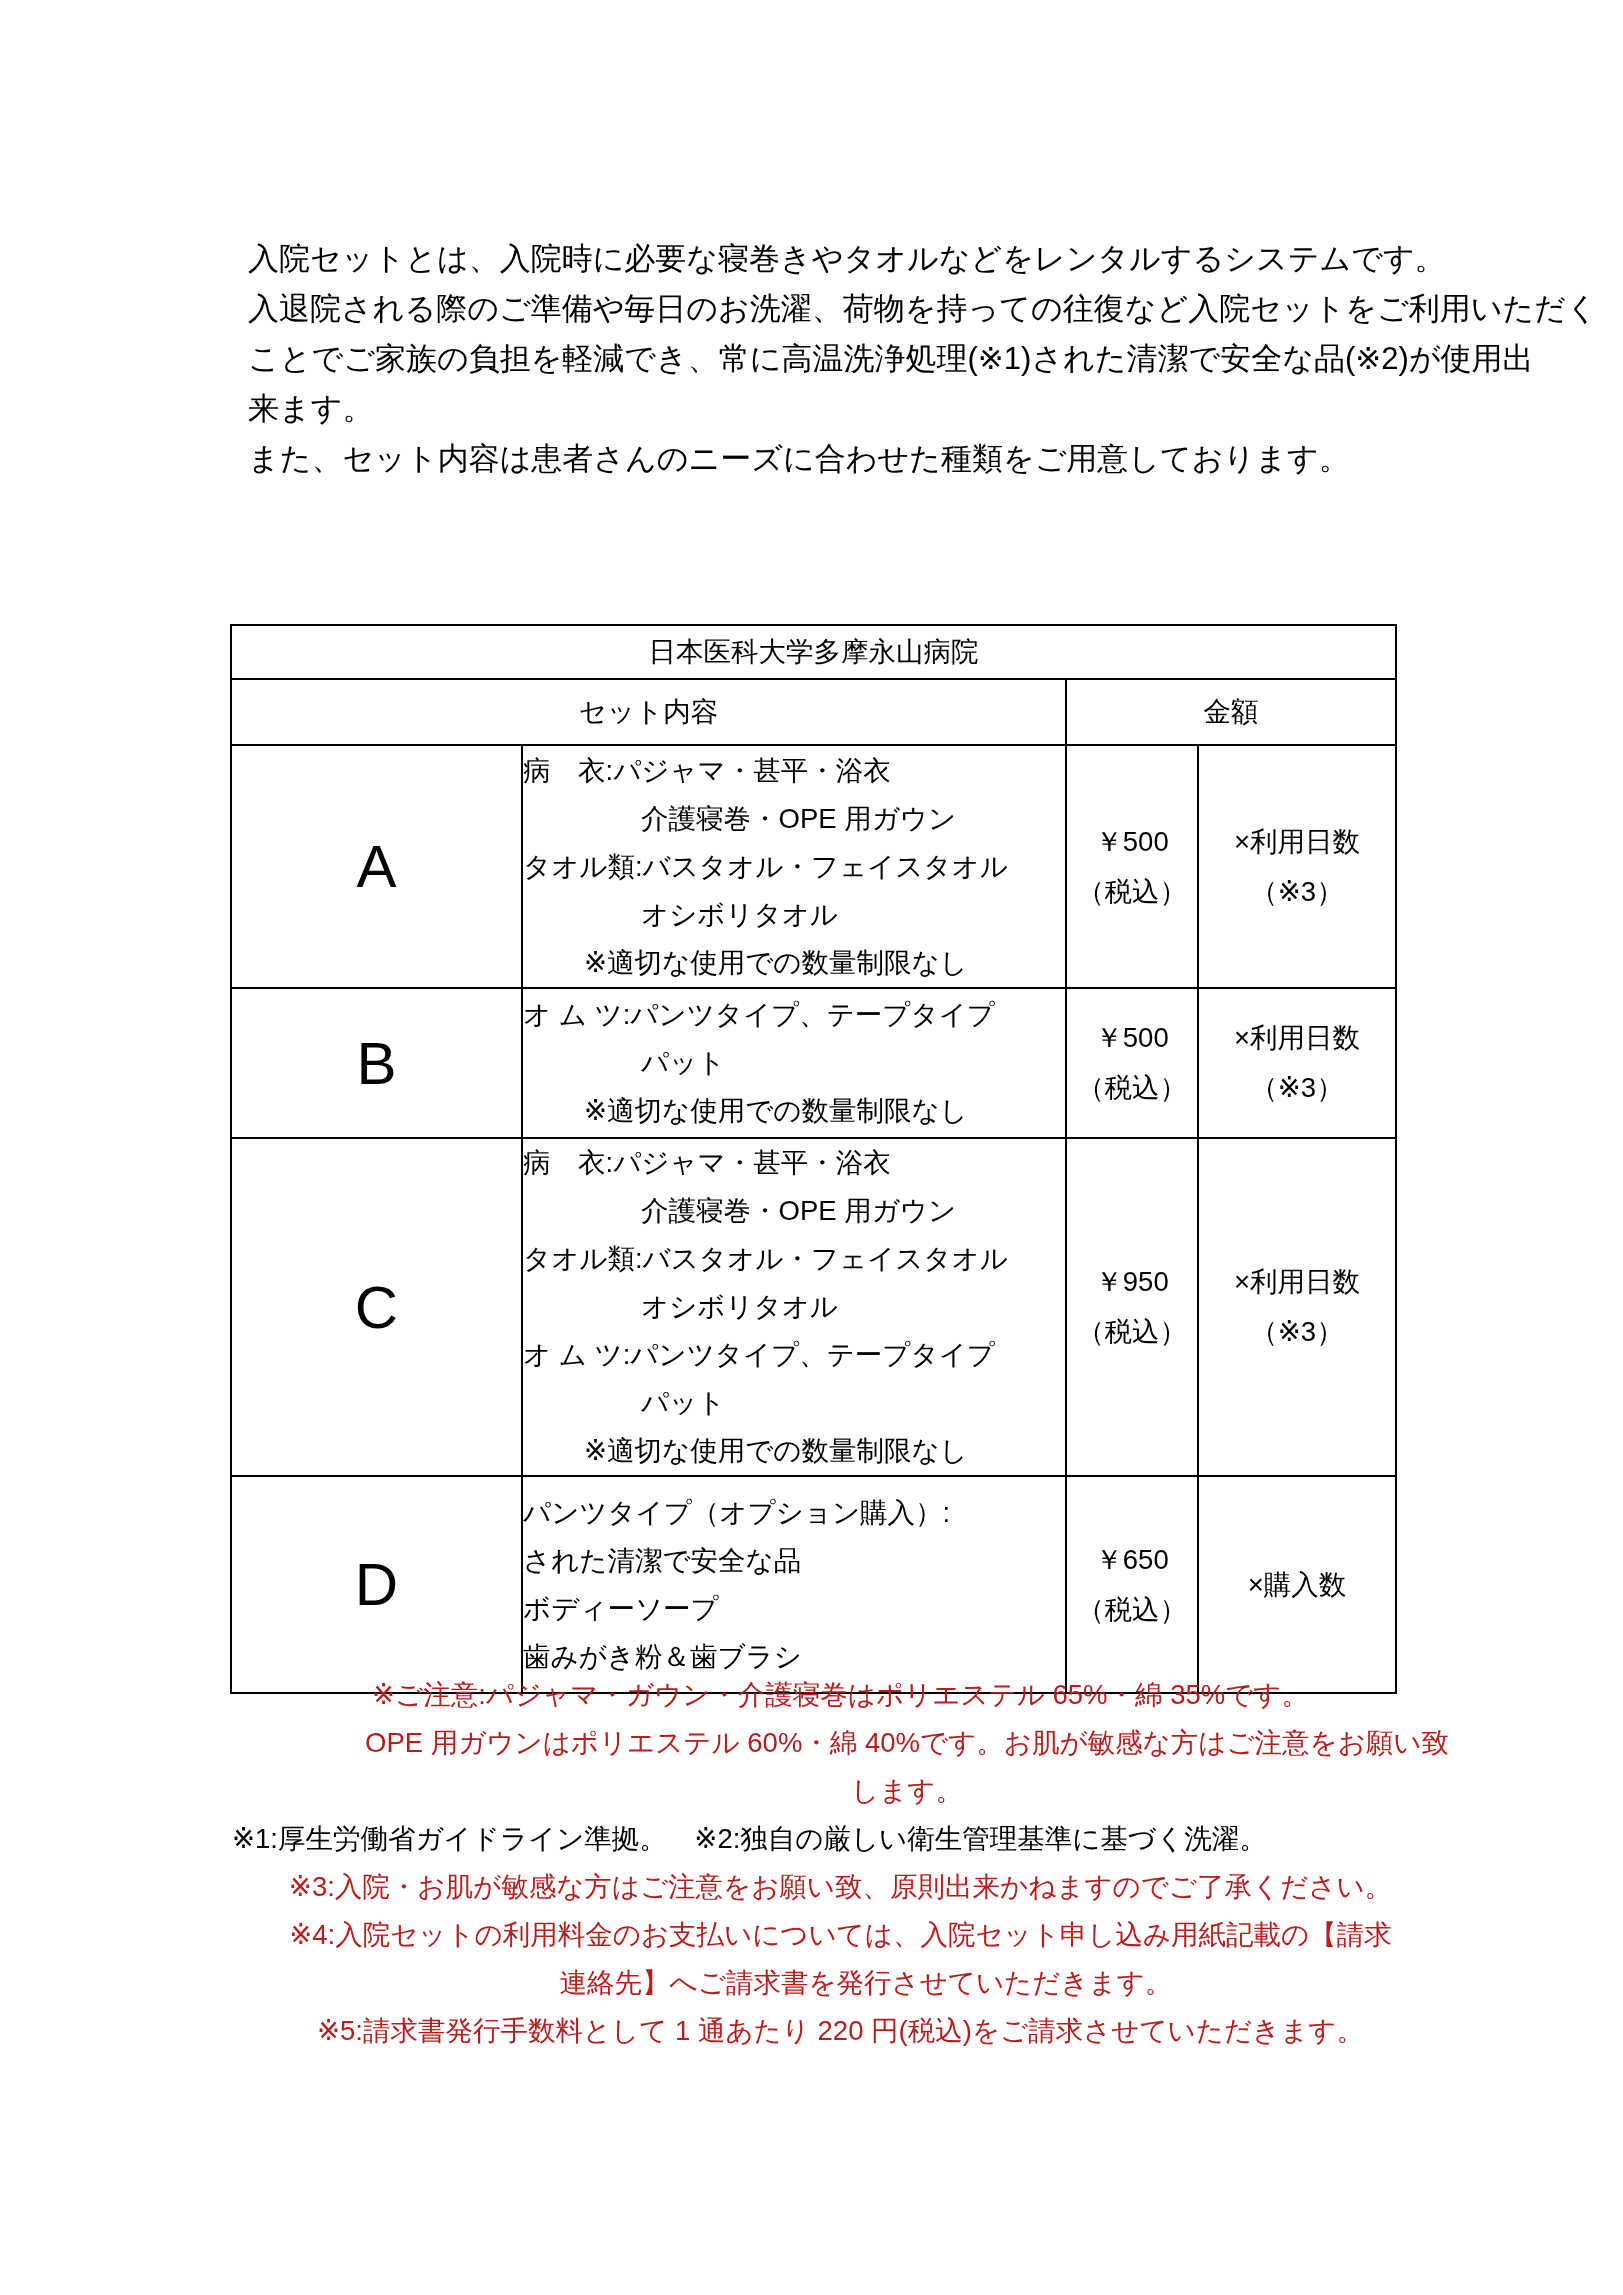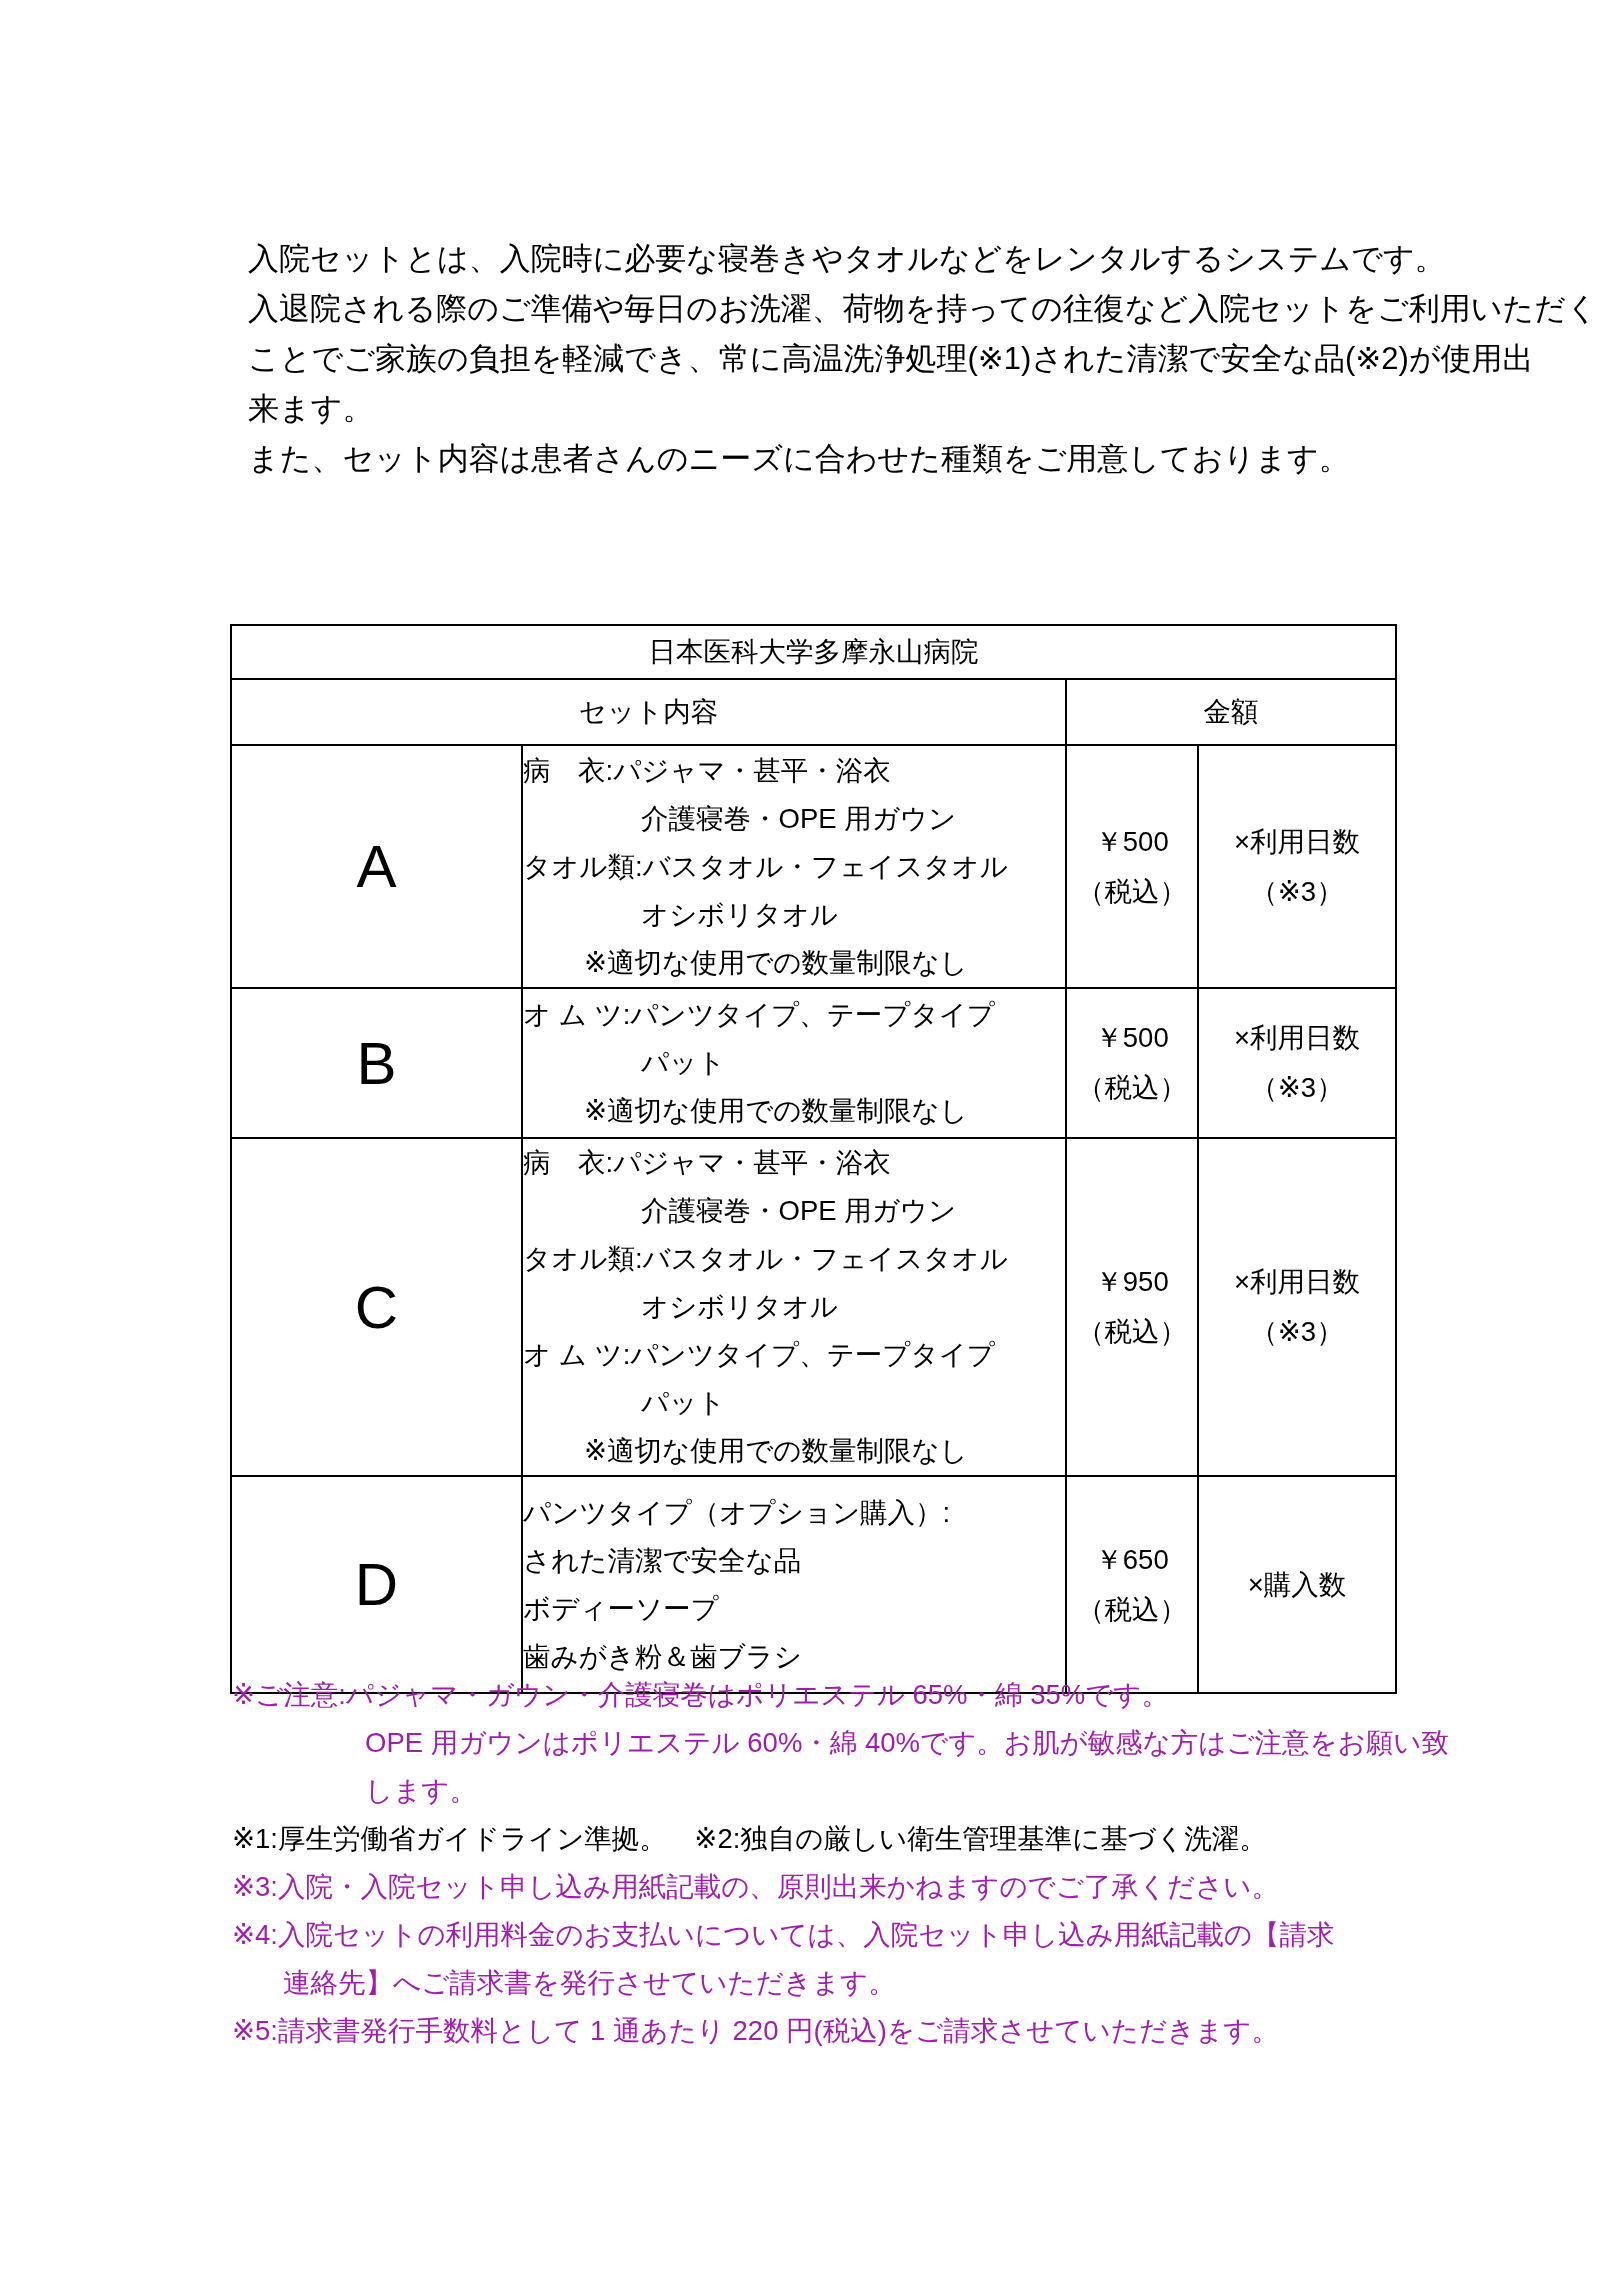--- a/index.html
+++ b/index.html
@@ -29,21 +29,21 @@
   .cell-title,.cell-header{text-align:center;}
   .cell-letter{text-align:center;font-size:60px;font-weight:400;}
   .cell-content{line-height:48px;padding-left:14.4px;}
   .cell-content .cline{white-space:nowrap;}
   .cell-content .ind1{padding-left:61px;}
   .cell-content .ind2{padding-left:118px;}
   .cell-price,.cell-mult{text-align:center;line-height:50px;}
 
   .notes{position:absolute;left:232px;top:1671px;font-size:27.5px;line-height:48px;}
   .notes .nline{white-space:nowrap;}
-  .red{color:#a21caf;}
+  .red{color:#b91c1c;text-align:center;}
   .n-ind1{padding-left:51px;}
   .n-ind2{padding-left:133px;}
 </style>
 </head>
 <body>
 
 <div class="intro">
   <div class="line">入院セットとは、入院時に必要な寝巻きやタオルなどをレンタルするシステムです。</div>
   <div class="line">入退院される際のご準備や毎日のお洗濯、荷物を持っての往復など入院セットをご利用いただく</div>
   <div class="line">ことでご家族の負担を軽減でき、常に高温洗浄処理(※1)された清潔で安全な品(※2)が使用出</div>
@@ -141,18 +141,18 @@
     </td>
   </tr>
   </tbody>
 </table>
 
 <div class="notes">
   <div class="nline red">※ご注意:パジャマ・ガウン・介護寝巻はポリエステル 65%・綿 35%です。</div>
   <div class="nline red n-ind2">OPE 用ガウンはポリエステル 60%・綿 40%です。お肌が敏感な方はご注意をお願い致</div>
   <div class="nline red n-ind2">します。</div>
   <div class="nline">※1:厚生労働省ガイドライン準拠。　※2:独自の厳しい衛生管理基準に基づく洗濯。</div>
-  <div class="nline red">※3:入院・入院セット申し込み用紙記載の、原則出来かねますのでご了承ください。</div>
+  <div class="nline red">※3:入院・お肌が敏感な方はご注意をお願い致、原則出来かねますのでご了承ください。</div>
   <div class="nline red">※4:入院セットの利用料金のお支払いについては、入院セット申し込み用紙記載の【請求</div>
   <div class="nline red n-ind1">連絡先】へご請求書を発行させていただきます。</div>
   <div class="nline red">※5:請求書発行手数料として 1 通あたり 220 円(税込)をご請求させていただきます。</div>
 </div>
 
 
 </body></html>

